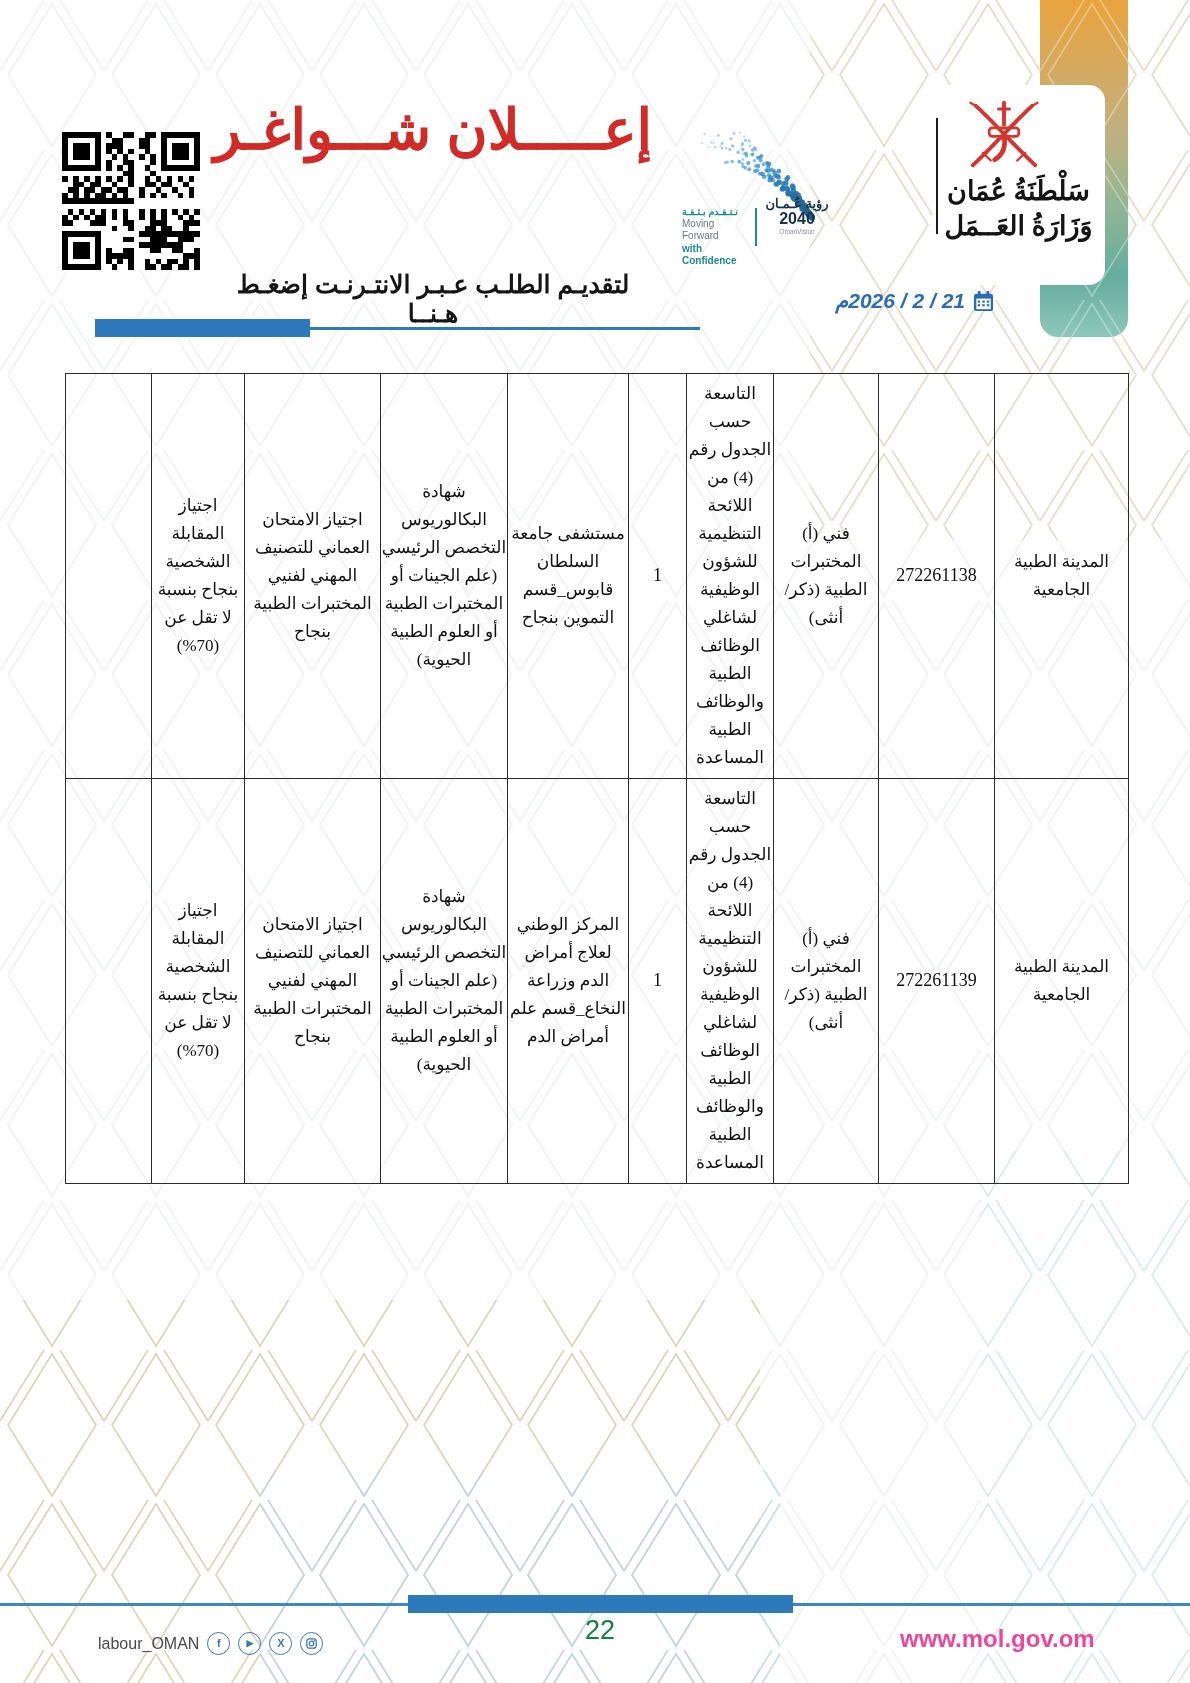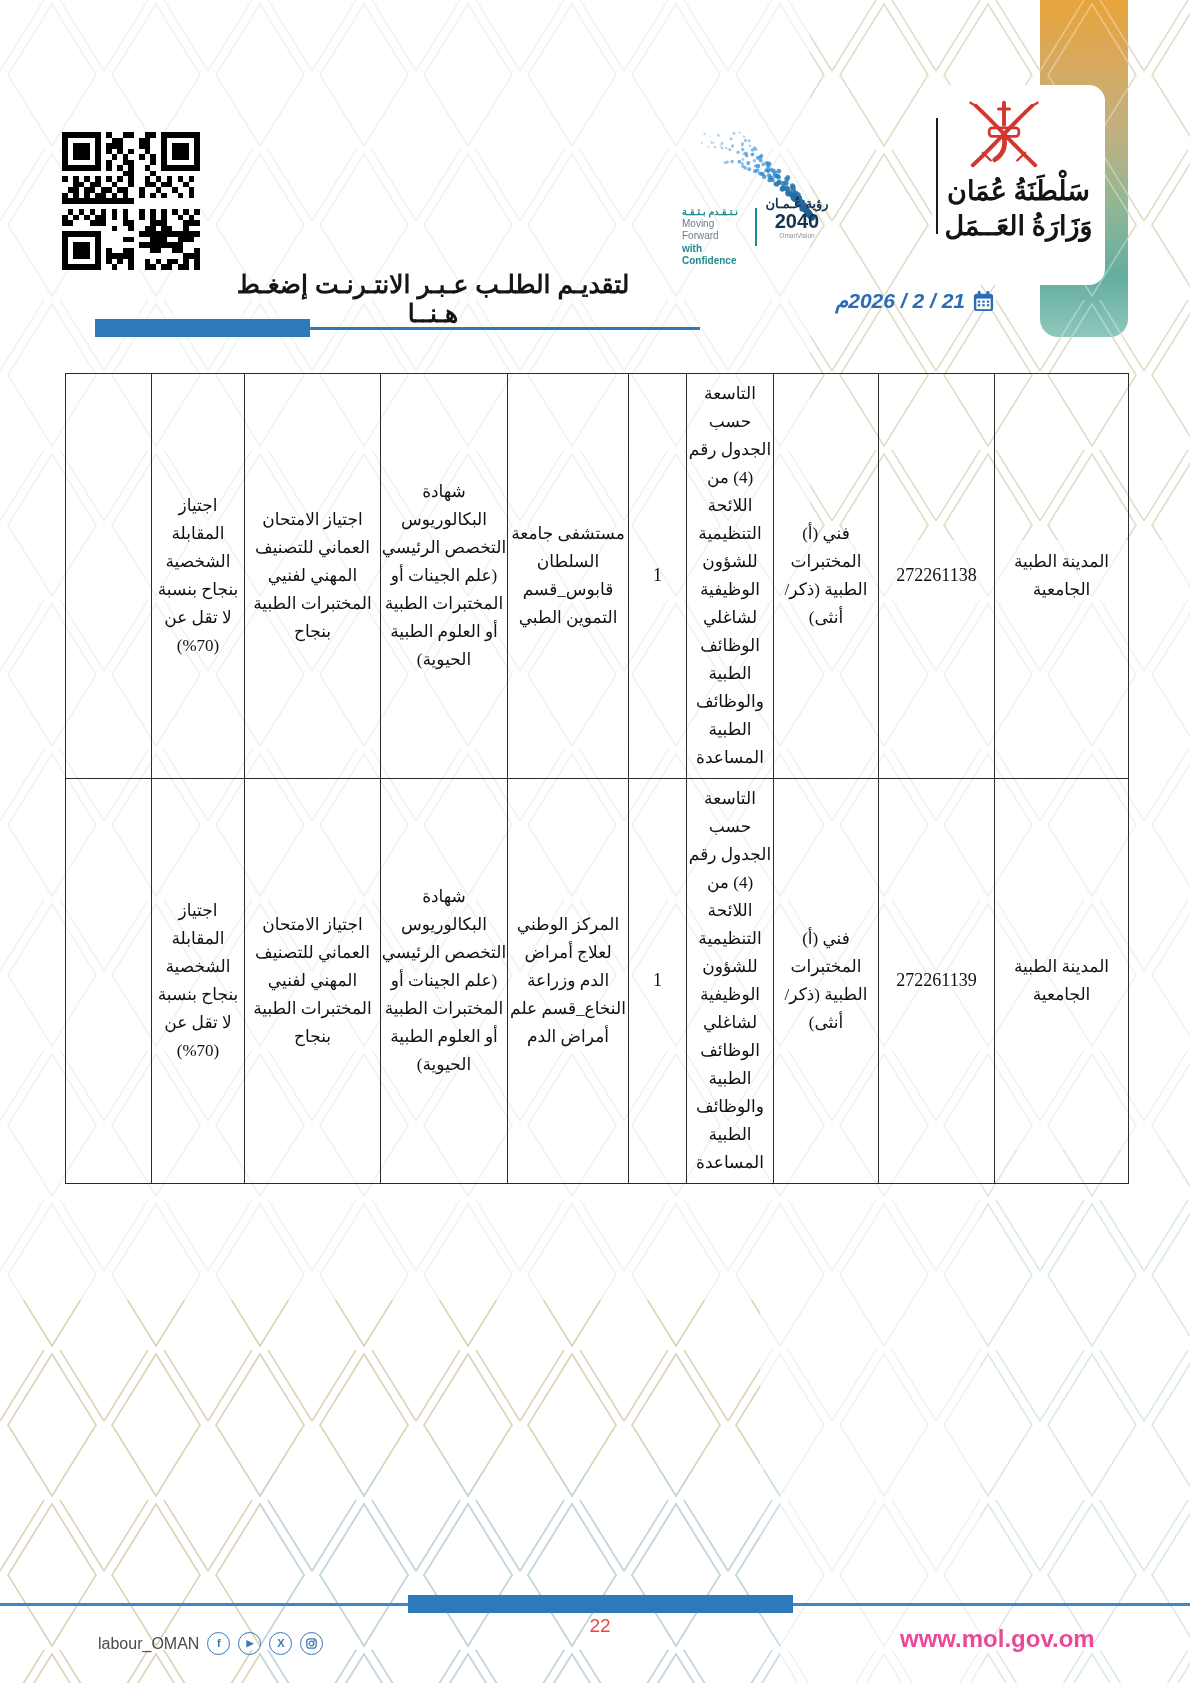--- a/index.html
+++ b/index.html
@@ -21,21 +21,21 @@
   #hdr-line{position:absolute;left:300px;top:327px;width:400px;height:3px;background:#2e79b9;z-index:2;}
   
   #vision-dots{position:absolute;left:695px;top:132px;z-index:3;}
   #vision-slogan{position:absolute;left:682px;top:206px;width:70px;text-align:left;z-index:3;line-height:1.25;}
   #vision-slogan .t1{font-size:9.5px;font-weight:bold;color:#1f8a8c;direction:rtl;}
   #vision-slogan .t2{font-size:10px;color:#6b7b8c;}
   #vision-slogan .t3{font-size:10px;font-weight:bold;color:#1f8a8c;}
   #vision-divider{position:absolute;left:755px;top:208px;width:2px;height:38px;background:#1f8a8c;z-index:3;}
   #vision-text{position:absolute;left:757px;top:196px;width:80px;text-align:center;z-index:3;direction:rtl;}
   #vision-text .va{font-size:13px;font-weight:bold;color:#16334f;}
-  #vision-text .vy{font-size:20px;font-weight:bold;color:#16334f;line-height:1.05;}
+  #vision-text .vy{font-size:16px;font-weight:bold;color:#16334f;line-height:1.05;}
   #vision-text .vs{font-size:6.5px;color:#8a9099;line-height:1.2;}
   
   #ministry-card{position:absolute;left:932px;top:85px;width:173px;height:200px;background:#fff;
     border-radius:16px;z-index:2;}
   #card-divider{position:absolute;left:936px;top:118px;width:2px;height:116px;background:#1a1a1a;z-index:3;}
   #emblem{position:absolute;left:965px;top:99px;z-index:3;}
   #ministry-name{position:absolute;left:936px;top:174px;width:165px;text-align:center;z-index:3;
     font-family:"Liberation Serif",serif;font-weight:bold;color:#141414;font-size:27px;line-height:1.3;direction:rtl;}
   
   #date-row{position:absolute;left:790px;top:288px;width:205px;height:26px;z-index:3;
@@ -45,21 +45,21 @@
   #vacancy-table{position:absolute;left:65px;top:373px;width:1063px;z-index:3;border-collapse:collapse;
     direction:rtl;table-layout:fixed;font-family:"Liberation Serif",serif;font-size:17px;color:#111;}
   #vacancy-table td{border:1.5px solid #2b2b2b;text-align:center;vertical-align:middle;
     line-height:1.65;padding:2px 0;overflow:hidden;}
   #vacancy-table tr{height:405px;}
   #vacancy-table td.c-num{font-size:18px;}
   
   #footer-line{position:absolute;left:0;top:1603px;width:1190px;height:3px;background:#3f86c6;z-index:3;}
   #footer-bar{position:absolute;left:408px;top:1595px;width:385px;height:18px;background:#2e79b9;z-index:3;}
   #page-number{position:absolute;left:555px;top:1615px;width:90px;text-align:center;z-index:3;
-    font-size:19px;color:#ef4444;}
+    font-size:27px;color:#15803d;}
   #social-row{position:absolute;left:98px;top:1632px;z-index:3;display:flex;align-items:center;gap:8px;}
   #social-row .handle{font-size:16px;color:#4a4a4a;}
   .soc{width:23px;height:23px;border:1.6px solid #3b77b5;border-radius:50%;box-sizing:border-box;
     display:inline-flex;align-items:center;justify-content:center;color:#3b77b5;
     font-size:11px;font-weight:bold;line-height:1;}
   #website{position:absolute;left:900px;top:1625px;width:230px;text-align:left;z-index:3;
     font-size:24px;font-weight:600;color:#ec4899;}
 </style>
 </head>
 <body>
@@ -313,20 +313,21 @@
       <rect x="12" y="24" width="1" height="1" fill="#000"></rect>
       <rect x="15" y="24" width="1" height="1" fill="#000"></rect>
       <rect x="16" y="24" width="1" height="1" fill="#000"></rect>
       <rect x="18" y="24" width="1" height="1" fill="#000"></rect>
       <rect x="19" y="24" width="1" height="1" fill="#000"></rect>
       <rect x="21" y="24" width="1" height="1" fill="#000"></rect>
       <rect x="22" y="24" width="1" height="1" fill="#000"></rect>
       <rect x="24" y="24" width="1" height="1" fill="#000"></rect>
     </svg>
 
+  <div class="hdr-box" id="title-red">إعـــــلان شـــواغـر</div>
   <div class="hdr-box" id="subtitle">لتقديـم الطلـب عـبـر الانتـرنـت إضغـط هـنــا</div>
   <div id="hdr-bar"></div>
   <div id="hdr-line"></div>
 
   <svg id="vision-dots" width="135" height="107" viewBox="0 0 120 95">
       <circle cx="13.5" cy="4.0" r="0.70" fill="hsl(205,62%,75%)" opacity="0.45"></circle>
       <circle cx="-3.3" cy="11.7" r="0.75" fill="hsl(205,62%,74%)" opacity="0.46"></circle>
       <circle cx="11.9" cy="-12.7" r="0.78" fill="hsl(205,62%,73%)" opacity="0.47"></circle>
       <circle cx="17.0" cy="9.9" r="0.81" fill="hsl(205,62%,73%)" opacity="0.48"></circle>
       <circle cx="-4.6" cy="2.5" r="0.84" fill="hsl(205,62%,72%)" opacity="0.49"></circle>
@@ -518,21 +519,21 @@
       <col style="width:93px">
         <col style="width:86px">
     </colgroup>
     <tbody>
       <tr>
         <td>المدينة الطبية الجامعية</td>
         <td class="c-num">272261138</td>
         <td>فني (أ) المختبرات الطبية (ذكر/ أنثى)</td>
         <td>التاسعة حسب الجدول رقم (4) من اللائحة التنظيمية للشؤون الوظيفية لشاغلي الوظائف الطبية والوظائف الطبية المساعدة</td>
         <td class="c-num">1</td>
-        <td>مستشفى جامعة السلطان قابوس_قسم التموين الطبي</td>
+        <td>مستشفى جامعة السلطان قابوس_قسم التموين بنجاح</td>
         <td>شهادة البكالوريوس التخصص الرئيسي (علم الجينات أو المختبرات الطبية أو العلوم الطبية الحيوية)</td>
         <td>اجتياز الامتحان العماني للتصنيف المهني لفنيي المختبرات الطبية بنجاح</td>
         <td>اجتياز المقابلة الشخصية بنجاح بنسبة لا تقل عن (70%)</td>
         <td></td>
       </tr>
       <tr>
         <td>المدينة الطبية الجامعية</td>
         <td class="c-num">272261139</td>
         <td>فني (أ) المختبرات الطبية (ذكر/ أنثى)</td>
         <td>التاسعة حسب الجدول رقم (4) من اللائحة التنظيمية للشؤون الوظيفية لشاغلي الوظائف الطبية والوظائف الطبية المساعدة</td>

